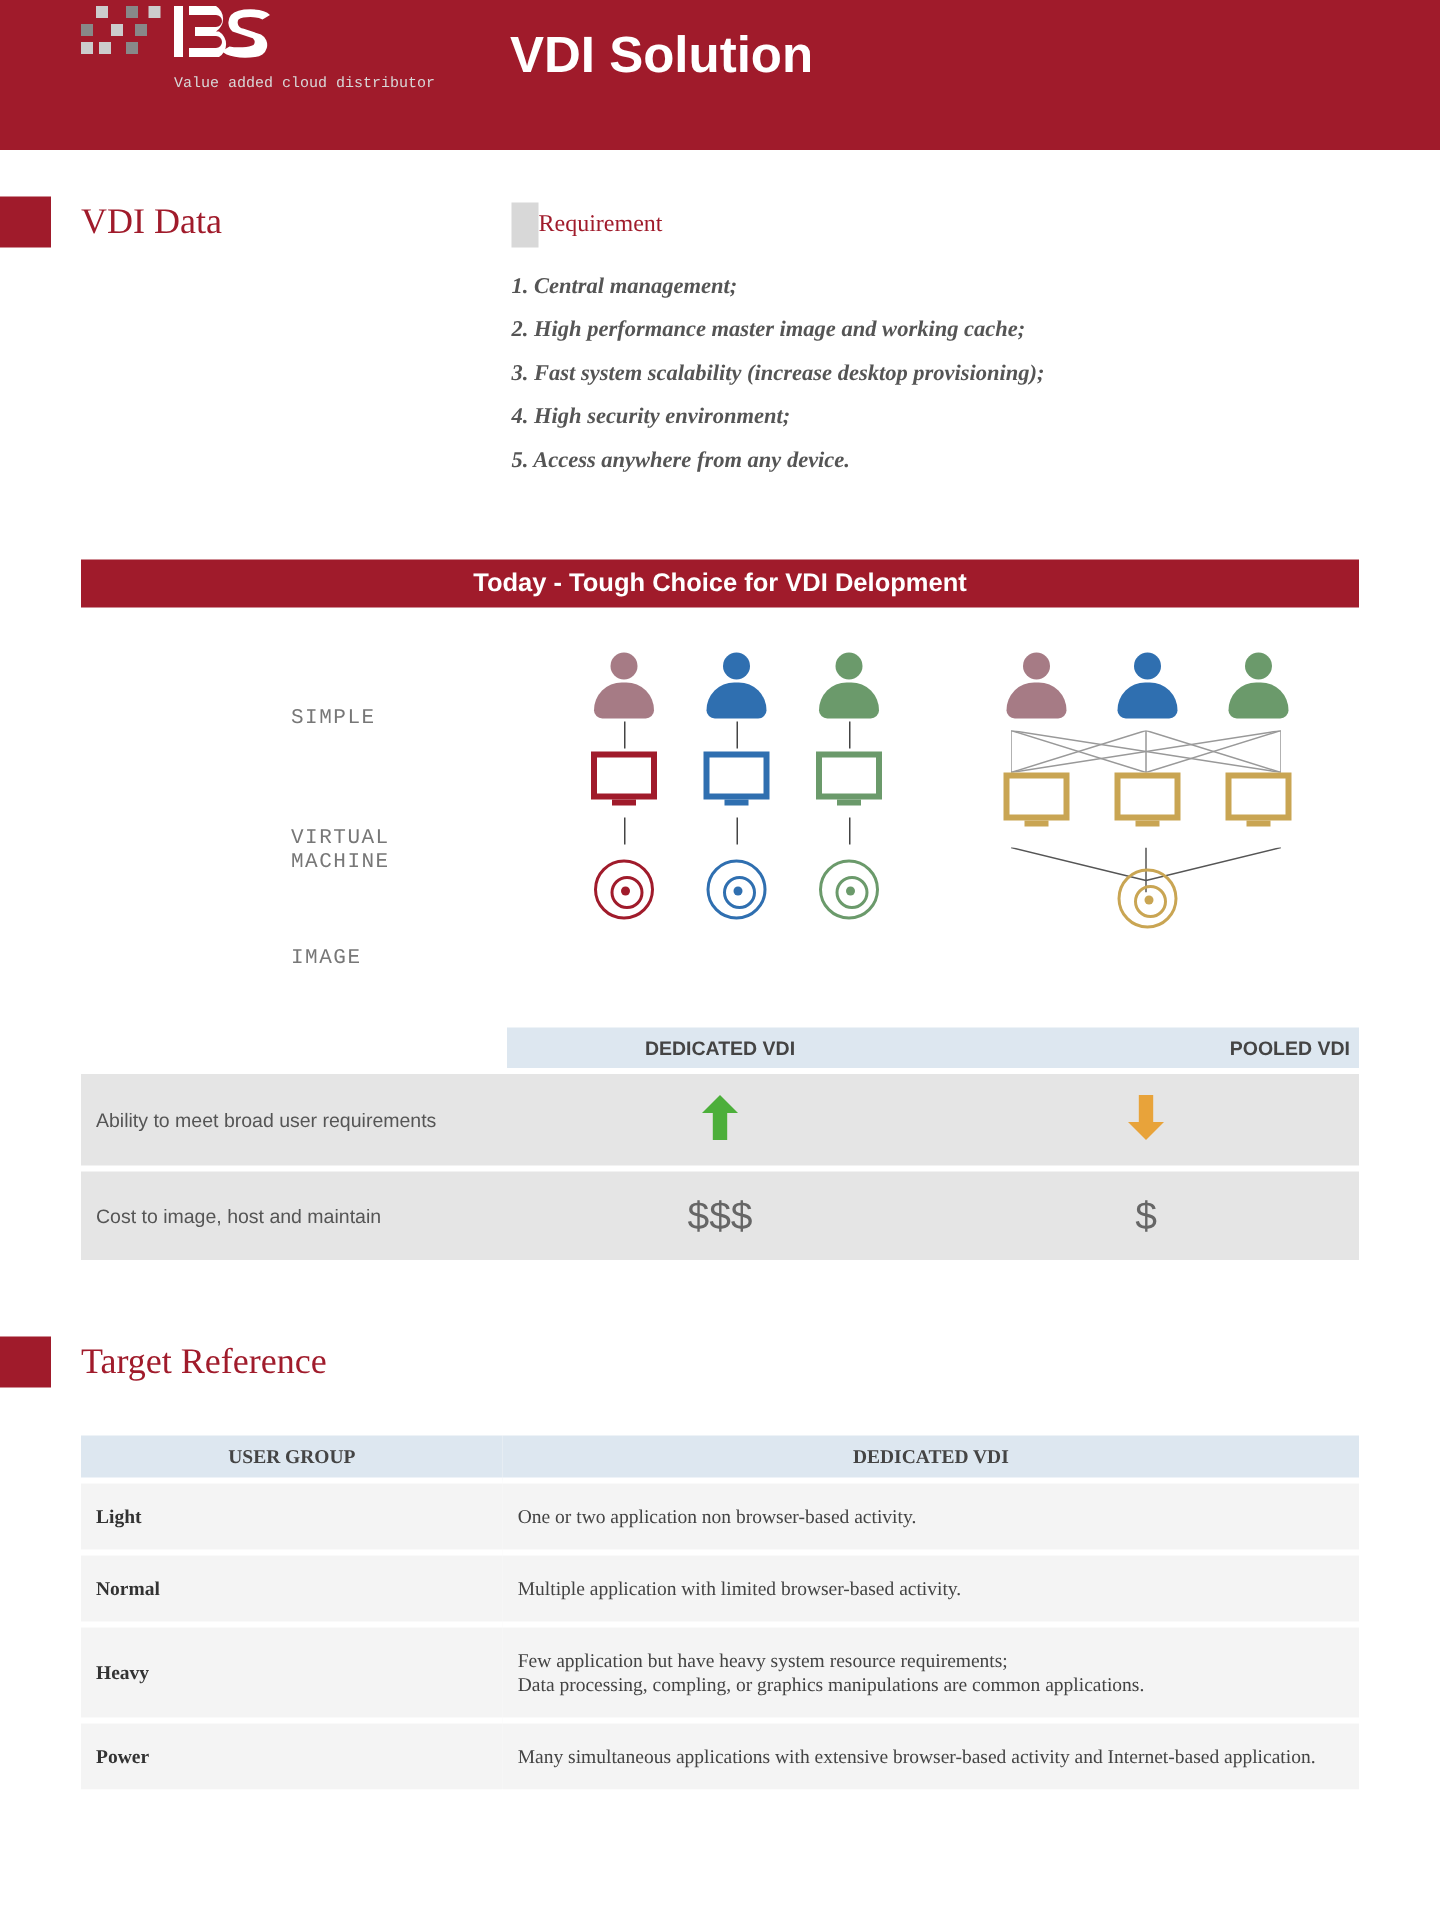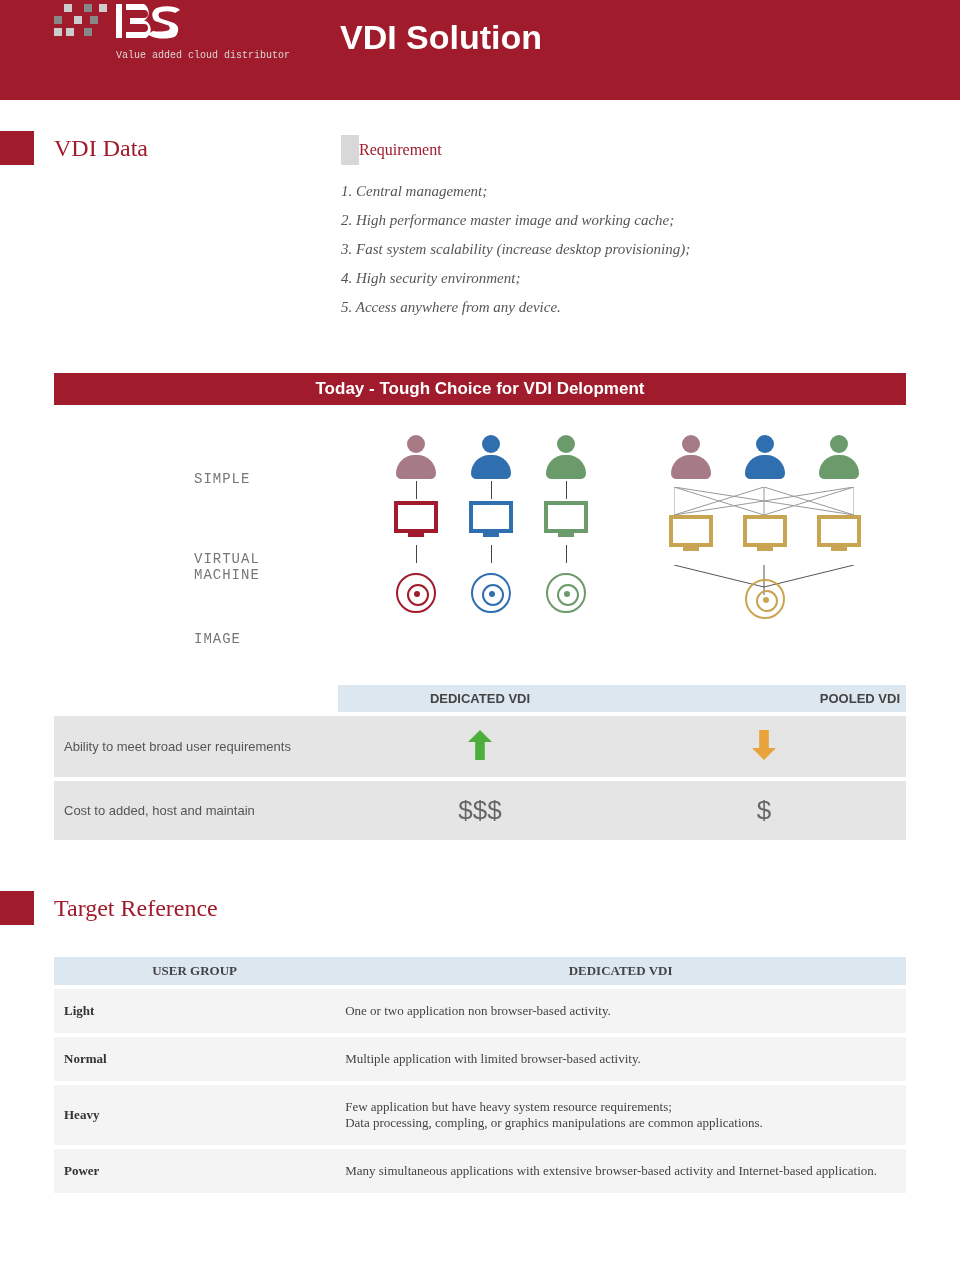--- a/index.html
+++ b/index.html
@@ -11,21 +11,21 @@
   .main-title { position: absolute; left: 340px; top: 18px; color: #fff; font-size: 34px; font-weight: bold; font-family: Arial, sans-serif; }
   
   .section-marker { background:#a01b2b; width:34px; height:34px; position:absolute; left:0; }
   .section-title { color:#a01b2b; font-size:24px; font-weight:300; margin-left:54px; }
   
   .section-vdi-today { position: relative; margin-top: 35px; }
   
   .req-block { margin-left: 340px; }
   .req-marker { background:#d8d8d8; width:18px; height:30px; display:inline-block; vertical-align:middle; }
   .req-title { color:#a01b2b; font-size:16px; display:inline-block; vertical-align:middle; }
-  .req-list { margin-top: 18px; list-style: none; }
+  .req-list { margin-top: 18px; list-style: none; font-weight: bold; }
   .req-list li { font-style: italic; color:#555; font-size:15px; margin-bottom: 12px; }
   
   .banner { background:#a01b2b; color:#fff; text-align:center; font-family:Arial,sans-serif; font-weight:bold; font-size:17px; padding:6px 0; margin:45px 54px 0 54px; }
   
   .diagram-zone { margin: 30px 54px 0 54px; position: relative; height: 230px; }
   .diag-labels { position:absolute; left:140px; top:0; font-family: 'Courier New', monospace; letter-spacing:1px; color:#777; font-size:14px; }
   .diag-label-simple { position:absolute; top:36px; }
   .diag-label-vm     { position:absolute; top:116px; }
   .diag-label-image  { position:absolute; top:196px; }
   
@@ -211,21 +211,21 @@
     <th style="width:33%; background:transparent;"></th>
     <th style="width:33%;">DEDICATED VDI</th>
     <th style="width:33%;text-align:right;">POOLED VDI</th>
   </tr>
   <tr>
     <td>Ability to meet broad user requirements</td>
     <td class="center"><span class="arrow-up"></span></td>
     <td class="center"><span class="arrow-down"></span></td>
   </tr>
   <tr>
-    <td>Cost to added, host and maintain</td>
+    <td>Cost to image, host and maintain</td>
     <td class="center"><span class="cost">$$$</span></td>
     <td class="center"><span class="cost">$</span></td>
   </tr>
 </tbody>
   </table>
 
 <div class="section-target">
   <div class="section-marker" style="top:-4px;"></div>
   <div class="section-title">Target Reference</div>
 </div>

